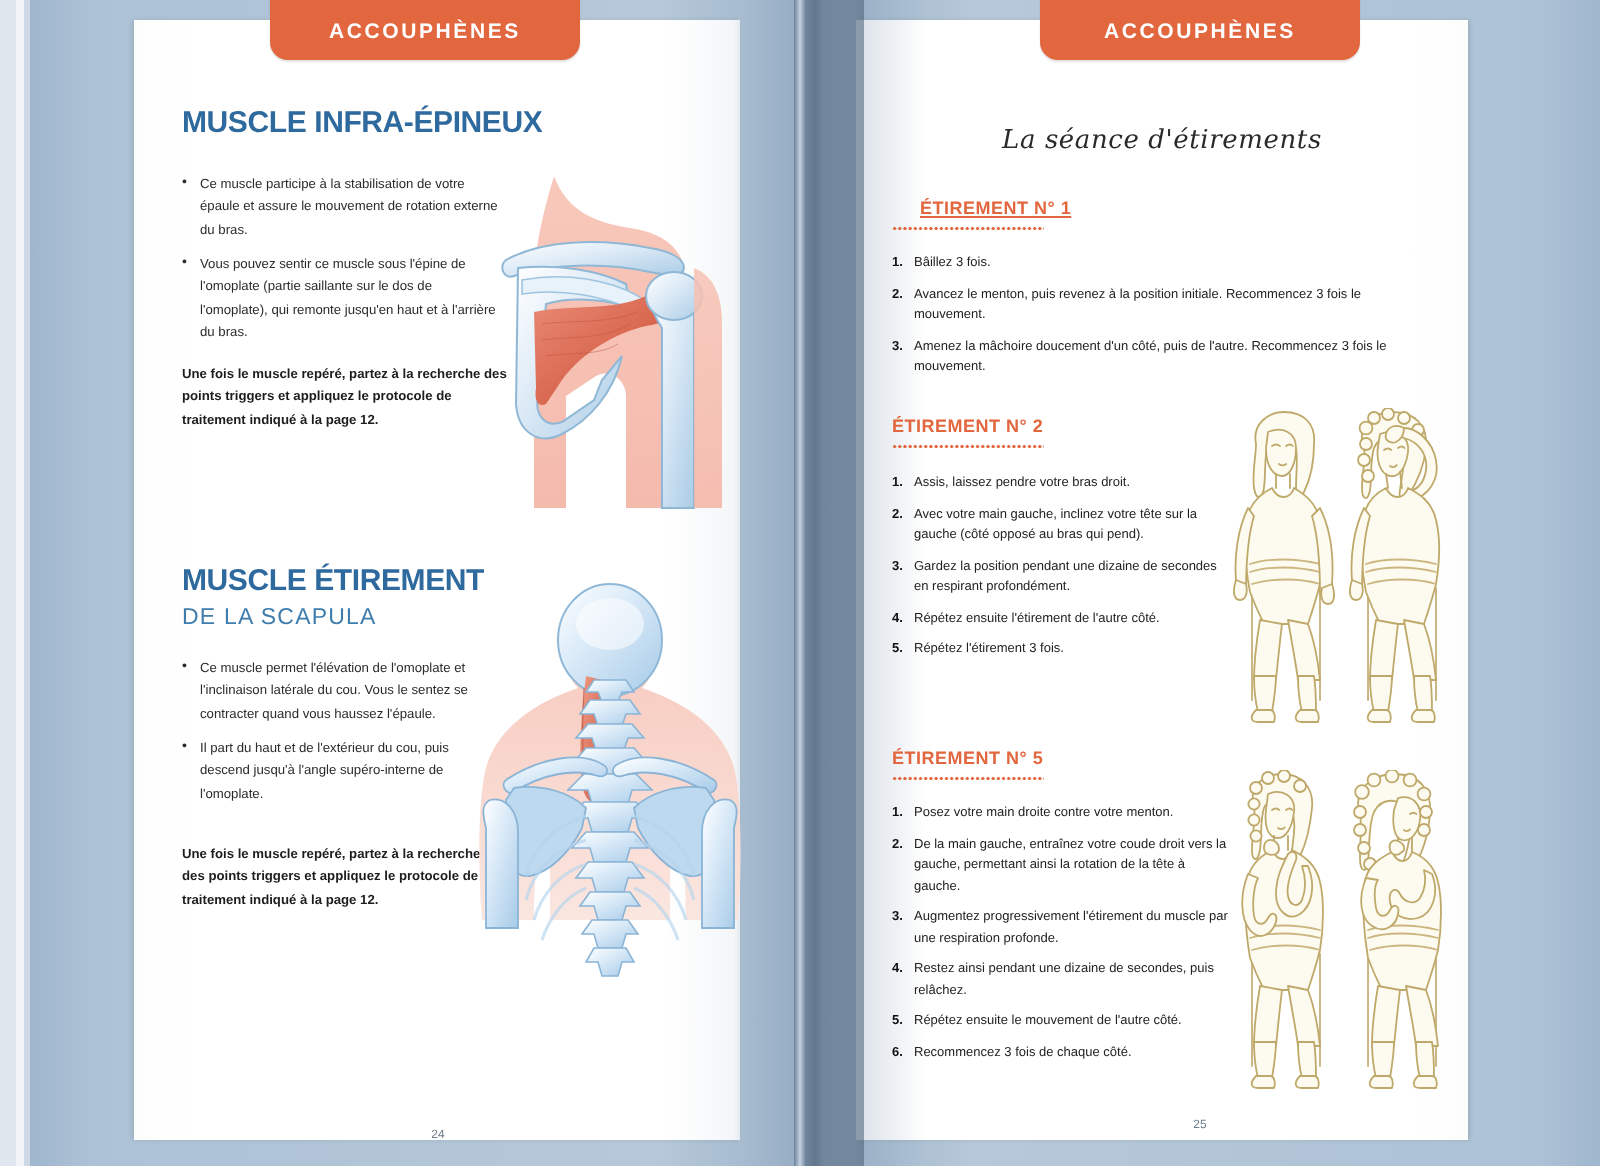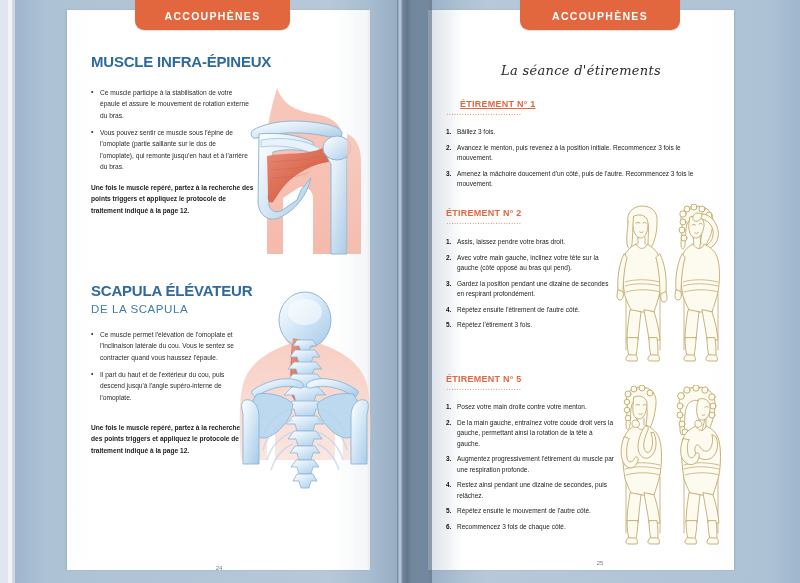--- a/index.html
+++ b/index.html
@@ -171,21 +171,21 @@
         <path d="M28 92 C44 90 58 92 72 84" stroke="#c0543f" stroke-width=".5" fill="none" opacity=".5"></path>
         <path d="M30 100 C44 98 56 100 66 94" stroke="#c0543f" stroke-width=".5" fill="none" opacity=".5"></path>
 
         <path d="M84 62 C96 60 104 68 104 80 L104 176 L88 176 L88 86 C84 80 80 72 84 62 Z" fill="url(#bone1)" stroke="#8fb7d6" stroke-width="1"></path>
         <ellipse cx="94" cy="70" rx="14" ry="12" fill="url(#bone1)" stroke="#8fb7d6" stroke-width="1"></ellipse>
 
         <path d="M104 56 C114 60 118 70 118 84 L118 176 L104 176 L104 70 Z" fill="url(#skin1)" opacity=".85"></path>
       </svg>
     </div>
 
-    <div class="h1" style="left:24px;top:272px;width:240px;">SCAPULA ÉLÉVATEUR</div>
+    <div class="h1" style="left:24px;top:272px;width:240px;">MUSCLE ÉTIREMENT</div>
     <div class="h2" style="left:24px;top:293px;width:240px;">DE LA SCAPULA</div>
 
     <div class="bullets" style="left:24px;top:319px;width:160px;">
       <ul>
         <li>Ce muscle permet l'élévation de l'omoplate et l'inclinaison latérale du cou. Vous le sentez se contracter quand vous haussez l'épaule.</li>
         <li>Il part du haut et de l'extérieur du cou, puis descend jusqu'à l'angle supéro-interne de l'omoplate.</li>
       </ul>
     </div>
 
     <div class="note" style="left:24px;top:412px;width:158px;">Une fois le muscle repéré, partez à la recherche des points triggers et appliquez le protocole de traitement indiqué à la page 12.</div>

